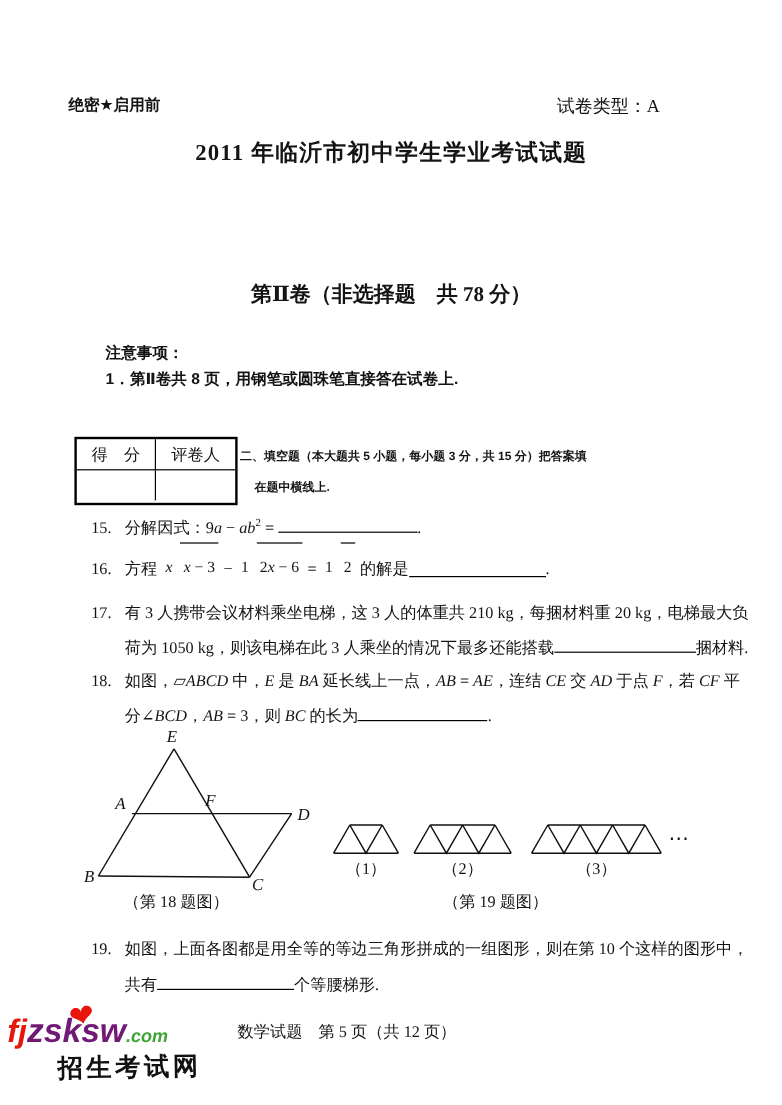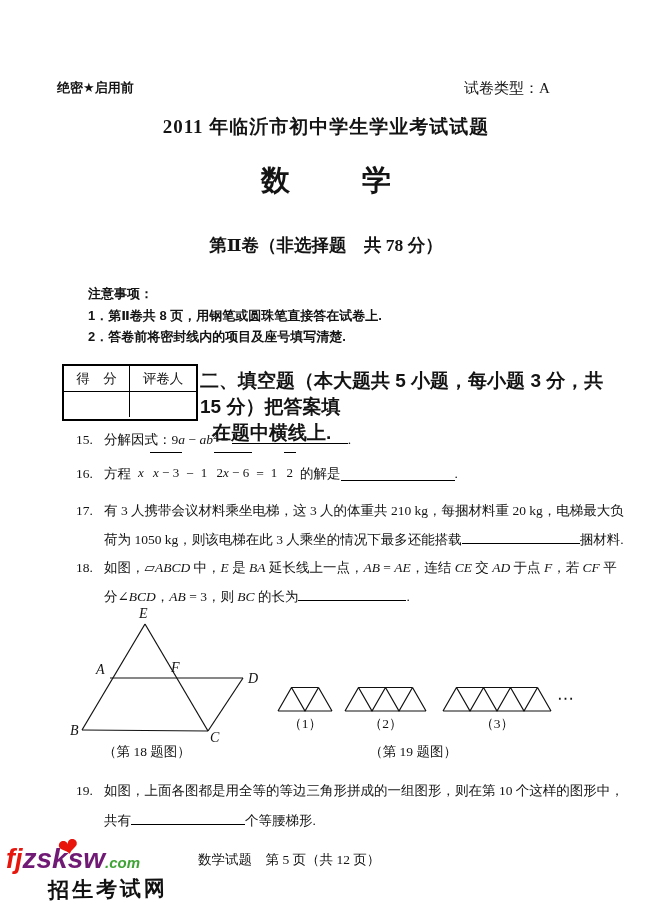--- a/index.html
+++ b/index.html
@@ -23,21 +23,21 @@
 
   
   .score-table{left:62px;top:364px;width:132px;height:53px;border:2px solid #000;
                display:grid;grid-template-columns:1fr 1fr;grid-template-rows:26px 25px;}
   .score-table .cell{border-right:1.5px solid #000;border-bottom:1.5px solid #000;
                      display:flex;align-items:center;justify-content:center;font-size:13.5px;}
   .score-table .cell:nth-child(2n){border-right:none;}
   .score-table .cell.r2{border-bottom:none;}
 
   
-  .sec2{left:200px;top:368px;width:424px;font-size:19px;line-height:26px;}
+  .sec2{left:200px;top:368px;width:424px;font-size:10px;line-height:26px;}
   .sec2 .l2{margin-left:12px;}
 
   
   .q{left:76px;width:562px;}
   .qnum{display:inline-block;width:28px;}
   .blank{display:inline-block;border-bottom:1px solid #000;height:13px;vertical-align:baseline;}
   sup.sq{font-size:9px;}
 
   .q15{top:430px;}
   .q16{top:453px;height:42px;display:flex;align-items:center;}
@@ -84,30 +84,26 @@
 </head>
 <body>
 
 <div class="page">
 
   <div class="abs secret heiti">绝密★启用前</div>
   <div class="abs ptype">试卷类型：A</div>
 
   <div class="abs center title">2011 年临沂市初中学生学业考试试题</div>
 
-  <div class="abs center subject">
-    <span>数</span><span class="gap"></span><span>学</span>
-  </div>
 
   <div class="abs center section-title">第Ⅱ卷（非选择题　共 78 分）</div>
 
   <div class="abs notes heiti">
     <div>注意事项：</div>
     <div>1．第Ⅱ卷共 8 页，用钢笔或圆珠笔直接答在试卷上.</div>
-    <div>2．答卷前将密封线内的项目及座号填写清楚.</div>
   </div>
 
   <div class="abs score-table">
     <div class="cell">得　分</div>
     <div class="cell">评卷人</div>
     <div class="cell r2"></div>
     <div class="cell r2"></div>
   </div>
 
   <div class="abs sec2 heiti">

